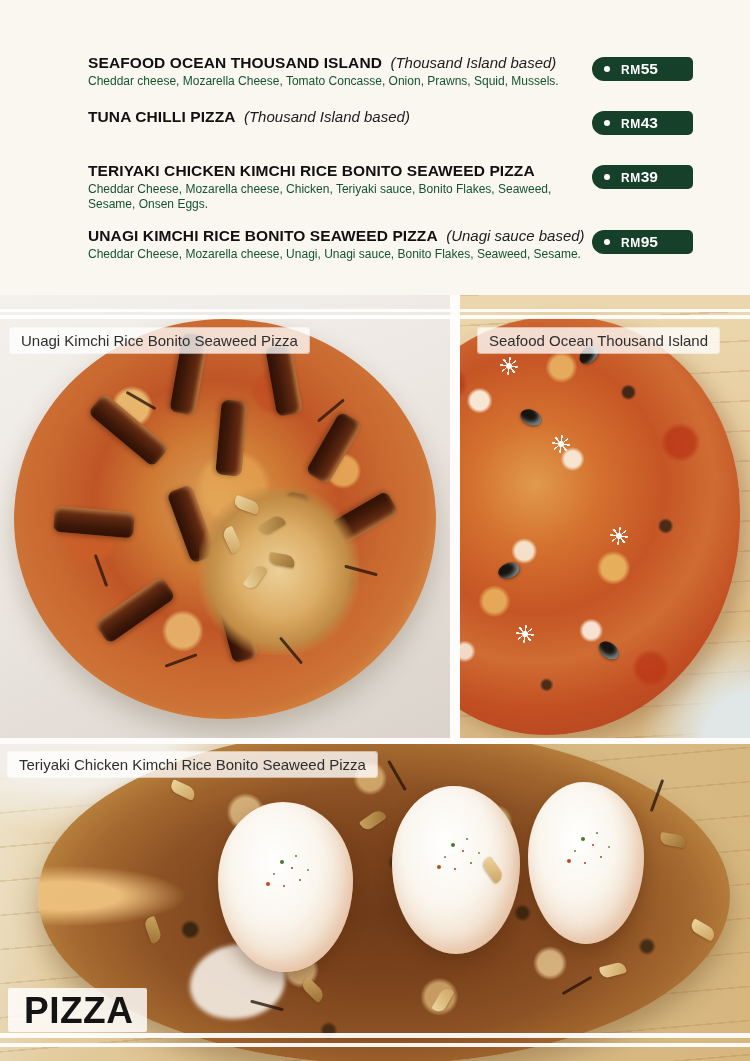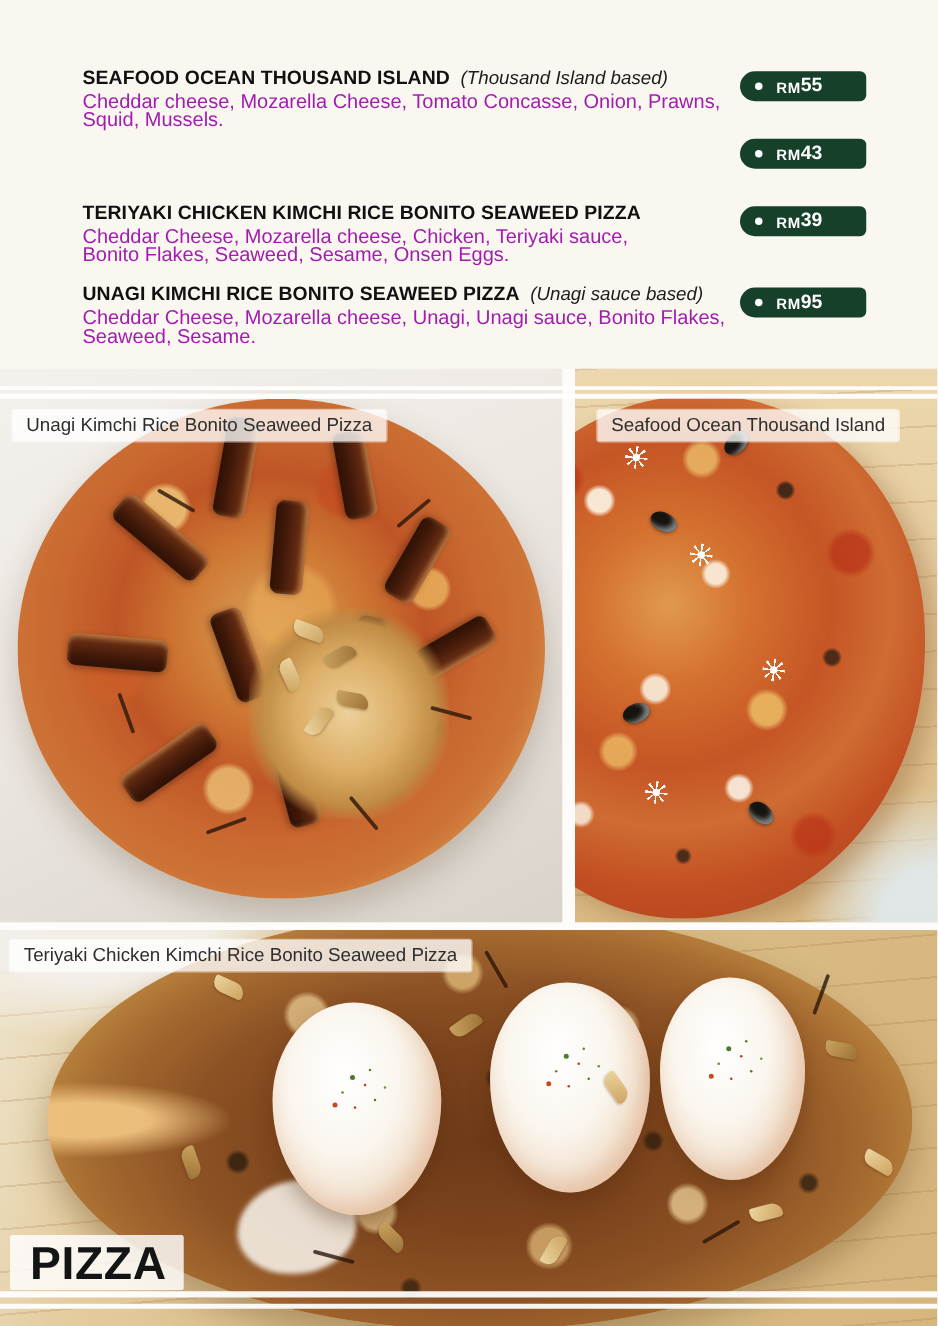--- a/index.html
+++ b/index.html
@@ -1,24 +1,24 @@
 <!DOCTYPE html>
 <html><head>
 <meta charset="utf-8">
 <style>
   * { margin:0; padding:0; box-sizing:border-box; }
   body { background:#faf7f1; font-family:"Liberation Sans","DejaVu Sans",sans-serif; }
   .page { position:relative; width:750px; height:1061px; background:#faf7f1; overflow:hidden; margin:0 auto; }
 
   
   .menu-item { position:absolute; left:0; width:750px; }
-  .item-text { margin-left:66px; width:515px; }
+  .item-text { margin-left:88px; width:515px; }
   .item-name { font-size:15.5px; font-weight:bold; color:#111; letter-spacing:0.1px; }
   .item-basis { font-size:15px; font-style:italic; color:#1c1c1c; margin-left:4px; }
-  .item-desc { font-size:16px; color:#a21caf; line-height:15px; margin-top:2px; }
+  .item-desc { font-size:12px; color:#14532d; line-height:15px; margin-top:2px; }
   .desc-narrow { max-width:470px; }
 
   .price-badge { position:absolute; left:592px; top:3px; width:101px; height:24px;
     background:#17402a; border-radius:12px 5px 5px 12px;
     display:flex; align-items:baseline; padding-left:12px; }
   .badge-dot { width:6px; height:6px; border-radius:50%; background:#fff;
     align-self:center; margin-right:11px; flex:0 0 auto; }
   .badge-rm { color:#fff; font-size:12px; font-weight:bold; letter-spacing:0.5px; align-self:center; padding-top:2px; }
   .badge-amount { color:#fff; font-size:15.5px; font-weight:bold; align-self:center; }
 
@@ -151,20 +151,24 @@
       </div>
       <div class="price-badge" style="background-color: rgb(23, 64, 42);">
         <span class="badge-dot"></span>
         <span class="badge-rm">RM</span>
         <span class="badge-amount">55</span>
       </div>
     </div>
 
     <div class="menu-item" style="top:108px;">
       <div class="item-text">
+        <div>
+          <span class="item-name">TUNA CHILLI PIZZA</span>
+          <span class="item-basis">(Thousand Island based)</span>
+        </div>
       </div>
       <div class="price-badge" style="background-color: rgb(23, 64, 42);">
         <span class="badge-dot"></span>
         <span class="badge-rm">RM</span>
         <span class="badge-amount">43</span>
       </div>
     </div>
 
     <div class="menu-item" style="top:162px;">
       <div class="item-text">

